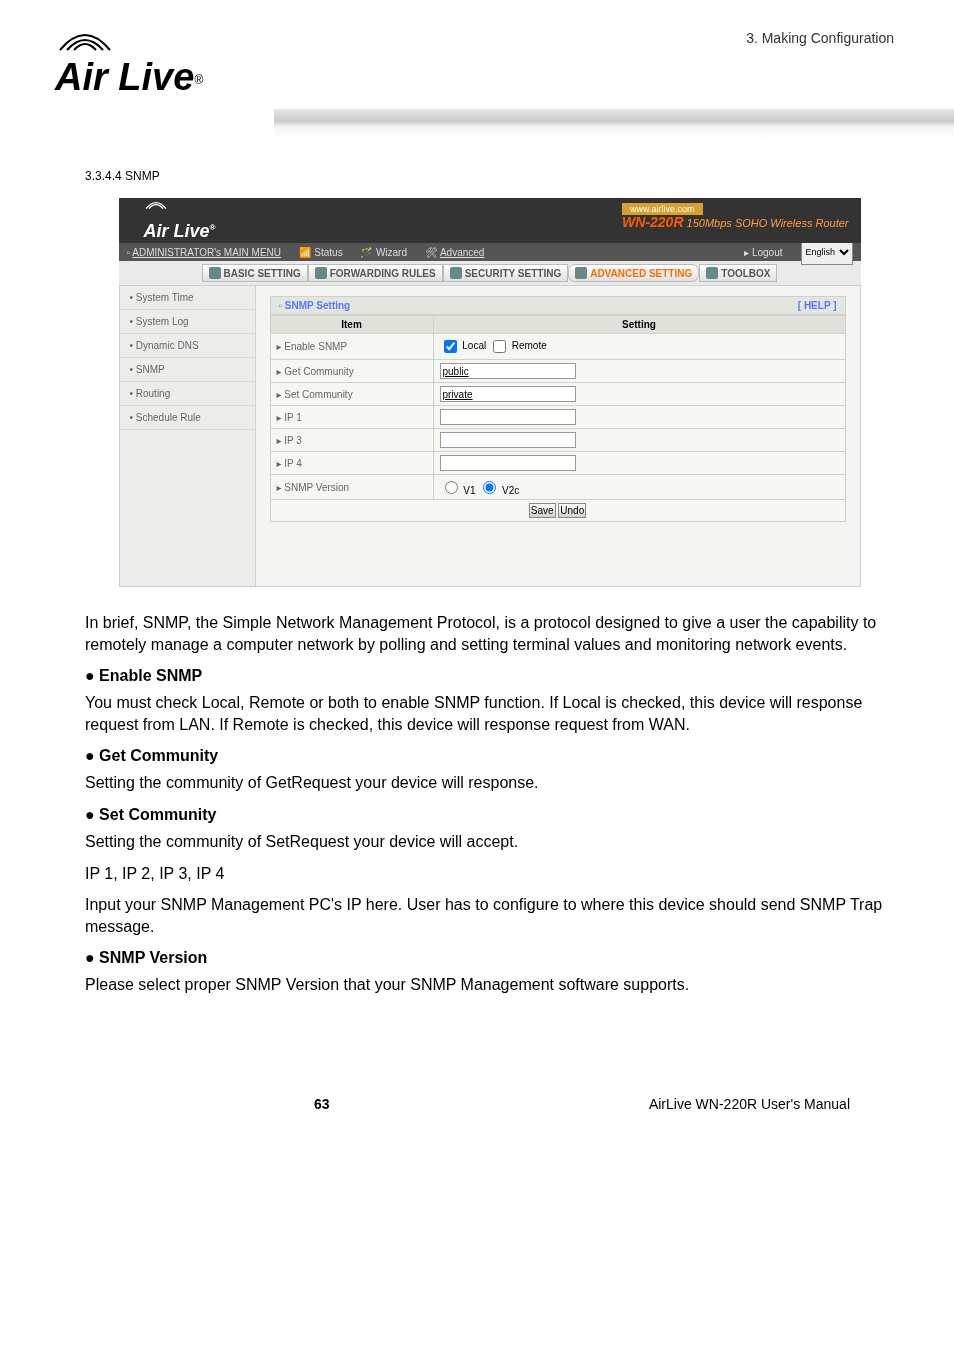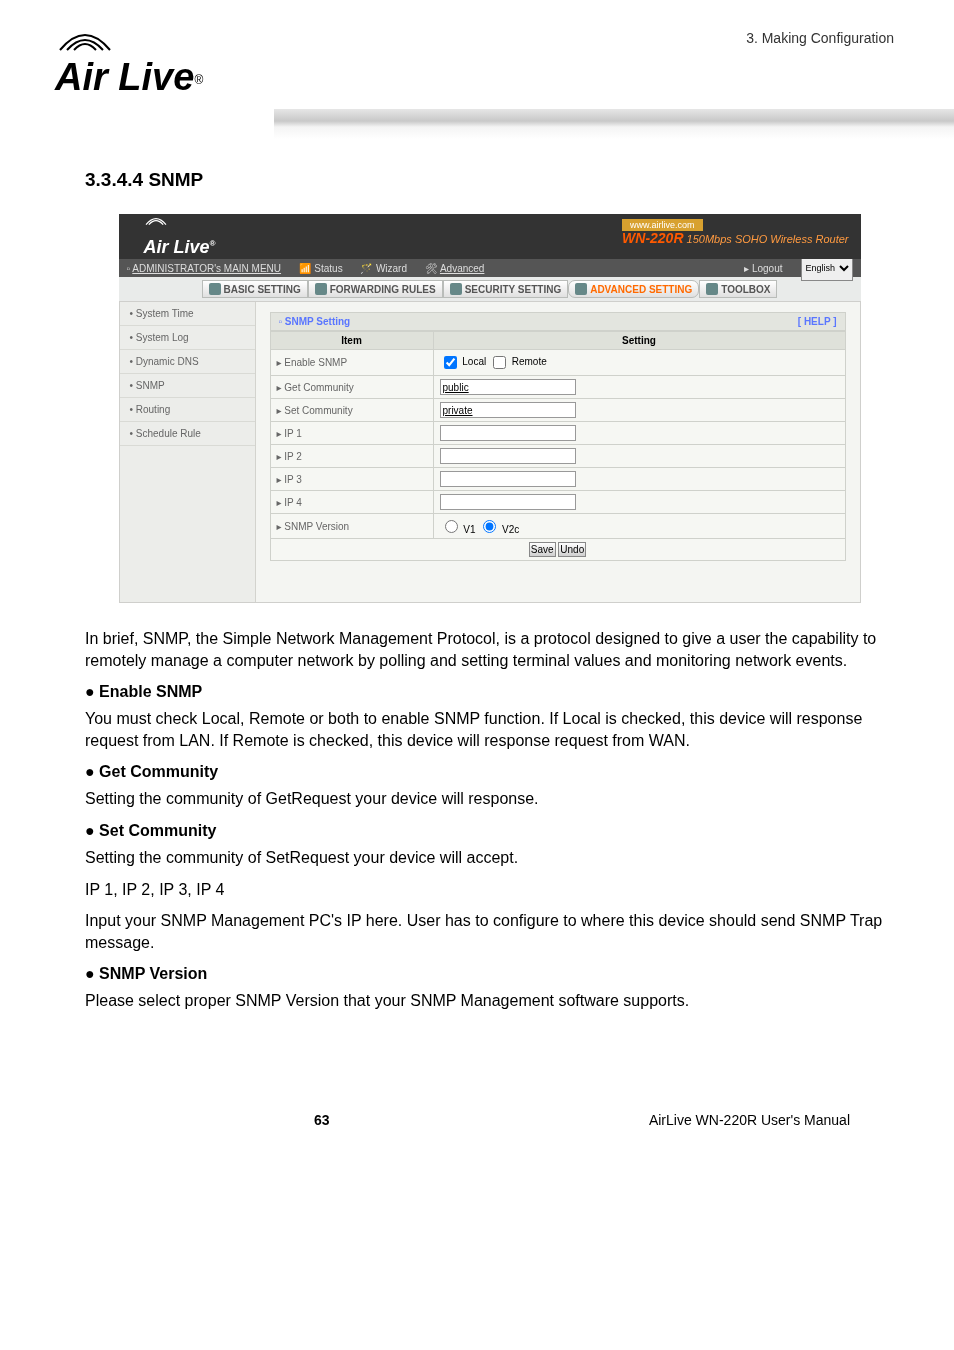--- a/index.html
+++ b/index.html
@@ -37,23 +37,23 @@
   .gradient-bar {
     height: 30px;
     width: 680px;
     margin-left: 274px;
     background: linear-gradient(to bottom,#e6e6e6 0%, #c8c8c8 40%, #f4f4f4 60%, #fff 100%);
   }
   .content {
     padding: 30px 60px 60px 85px;
   }
   .section-num {
-    font-size: 19px;
-    font-weight: bold;
-    margin-bottom: 23px;
+    font-size: 12px;
+    font-weight: normal;
+    margin-bottom: 15px;
   }
   .screenshot-wrap {
     margin: 0 auto 25px;
     width: 742px;
     border: none;
   }
   .ss-header {
     background: #333;
     height: 45px;
     display: flex;
@@ -239,24 +239,20 @@
             </tr>
             <tr>
               <td>▸ Set Community</td>
               <td><input class="ss-input" value="private" style=""></td>
             </tr>
             <tr>
               <td>▸ IP 1</td>
               <td><input class="ss-input" style=""></td>
             </tr>
             <tr>
-              <td>▸ IP 2</td>
-              <td><input class="ss-input" style=""></td>
-            </tr>
-            <tr>
               <td>▸ IP 3</td>
               <td><input class="ss-input" style=""></td>
             </tr>
             <tr>
               <td>▸ IP 4</td>
               <td><input class="ss-input" style=""></td>
             </tr>
             <tr>
               <td>▸ SNMP Version</td>
               <td>

